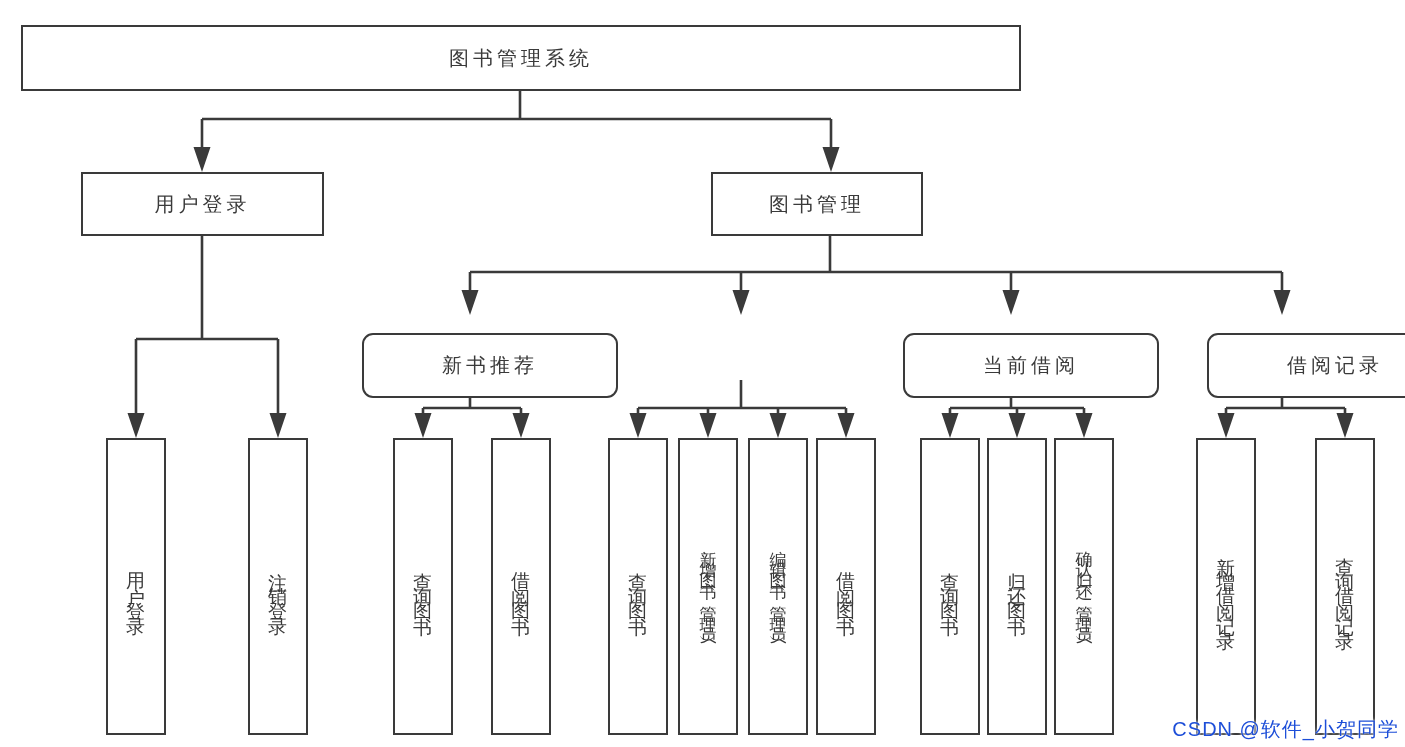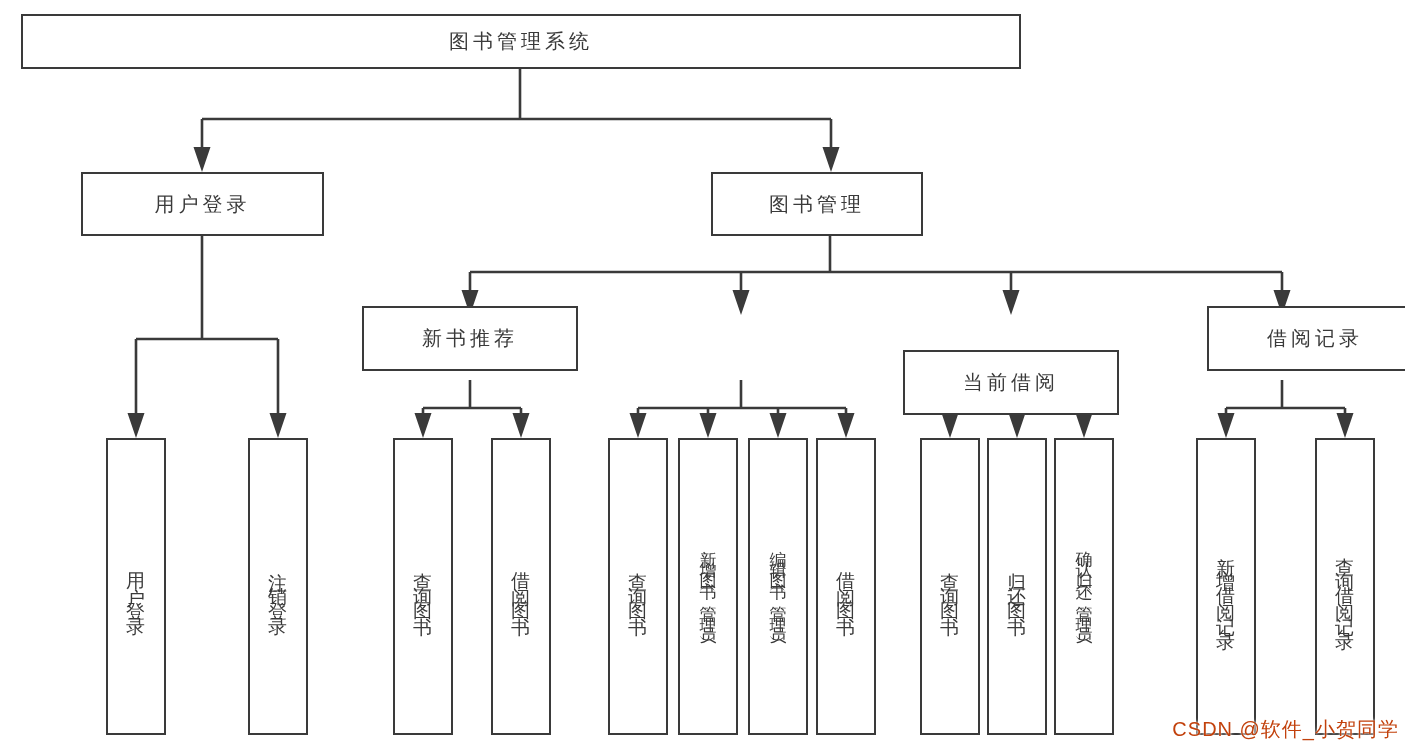--- a/index.html
+++ b/index.html
@@ -33,28 +33,28 @@
     align-items: center;
     justify-content: center;
     z-index: 2;
   }
   .hlabel {
     font-size: 20px;
     letter-spacing: 4px;
     white-space: nowrap;
     color: #3a3a3a;
   }
-  .root-box   { left: 21px;  top: 14px;  width: 1000px; height: 55px; font-family: Liberation Serif, serif; }
+  .root-box   { left: 21px;  top: 25px;  width: 1000px; height: 66px; font-family: Liberation Serif, serif; }
   .l2-box     { top: 172px; height: 64px; }
   .l2-a       { left: 81px;  width: 243px; }
   .l2-b       { left: 711px; width: 212px; }
-  .l3-box     { top: 306px; height: 65px; width: 216px; }
+  .l3-box     { top: 333px; height: 65px; width: 256px; border-radius: 11px; }
   .l3-1 { left: 362px; }
   .l3-2 { left: 633px; }
-  .l3-3 { left: 903px; margin-top: 44px; }
+  .l3-3 { left: 903px; }
   .l3-4 { left: 1174px; margin-left: 33px; }
   .leaf {
     top: 438px;
     height: 297px;
     width: 60px;
   }
   .vtext {
     writing-mode: vertical-rl;
     text-orientation: mixed;
     font-size: 19px;
@@ -78,21 +78,21 @@
   .leaf-d1 { left: 920px; }
   .leaf-d2 { left: 987px; }
   .leaf-d3 { left: 1054px; }
   .leaf-e1 { left: 1196px; }
   .leaf-e2 { left: 1315px; }
   #watermark {
     position: absolute;
     right: 6px;
     bottom: 4px;
     font-size: 20px;
-    color: #c2410c;
+    color: #1d4ed8;
     letter-spacing: 1px;
     white-space: nowrap;
     z-index: 5;
     text-shadow: 0 0 2px #ffffff, 0 0 4px #ffffff;
   }
 </style>
 </head>
 <body>
 
 <div id="canvas">

